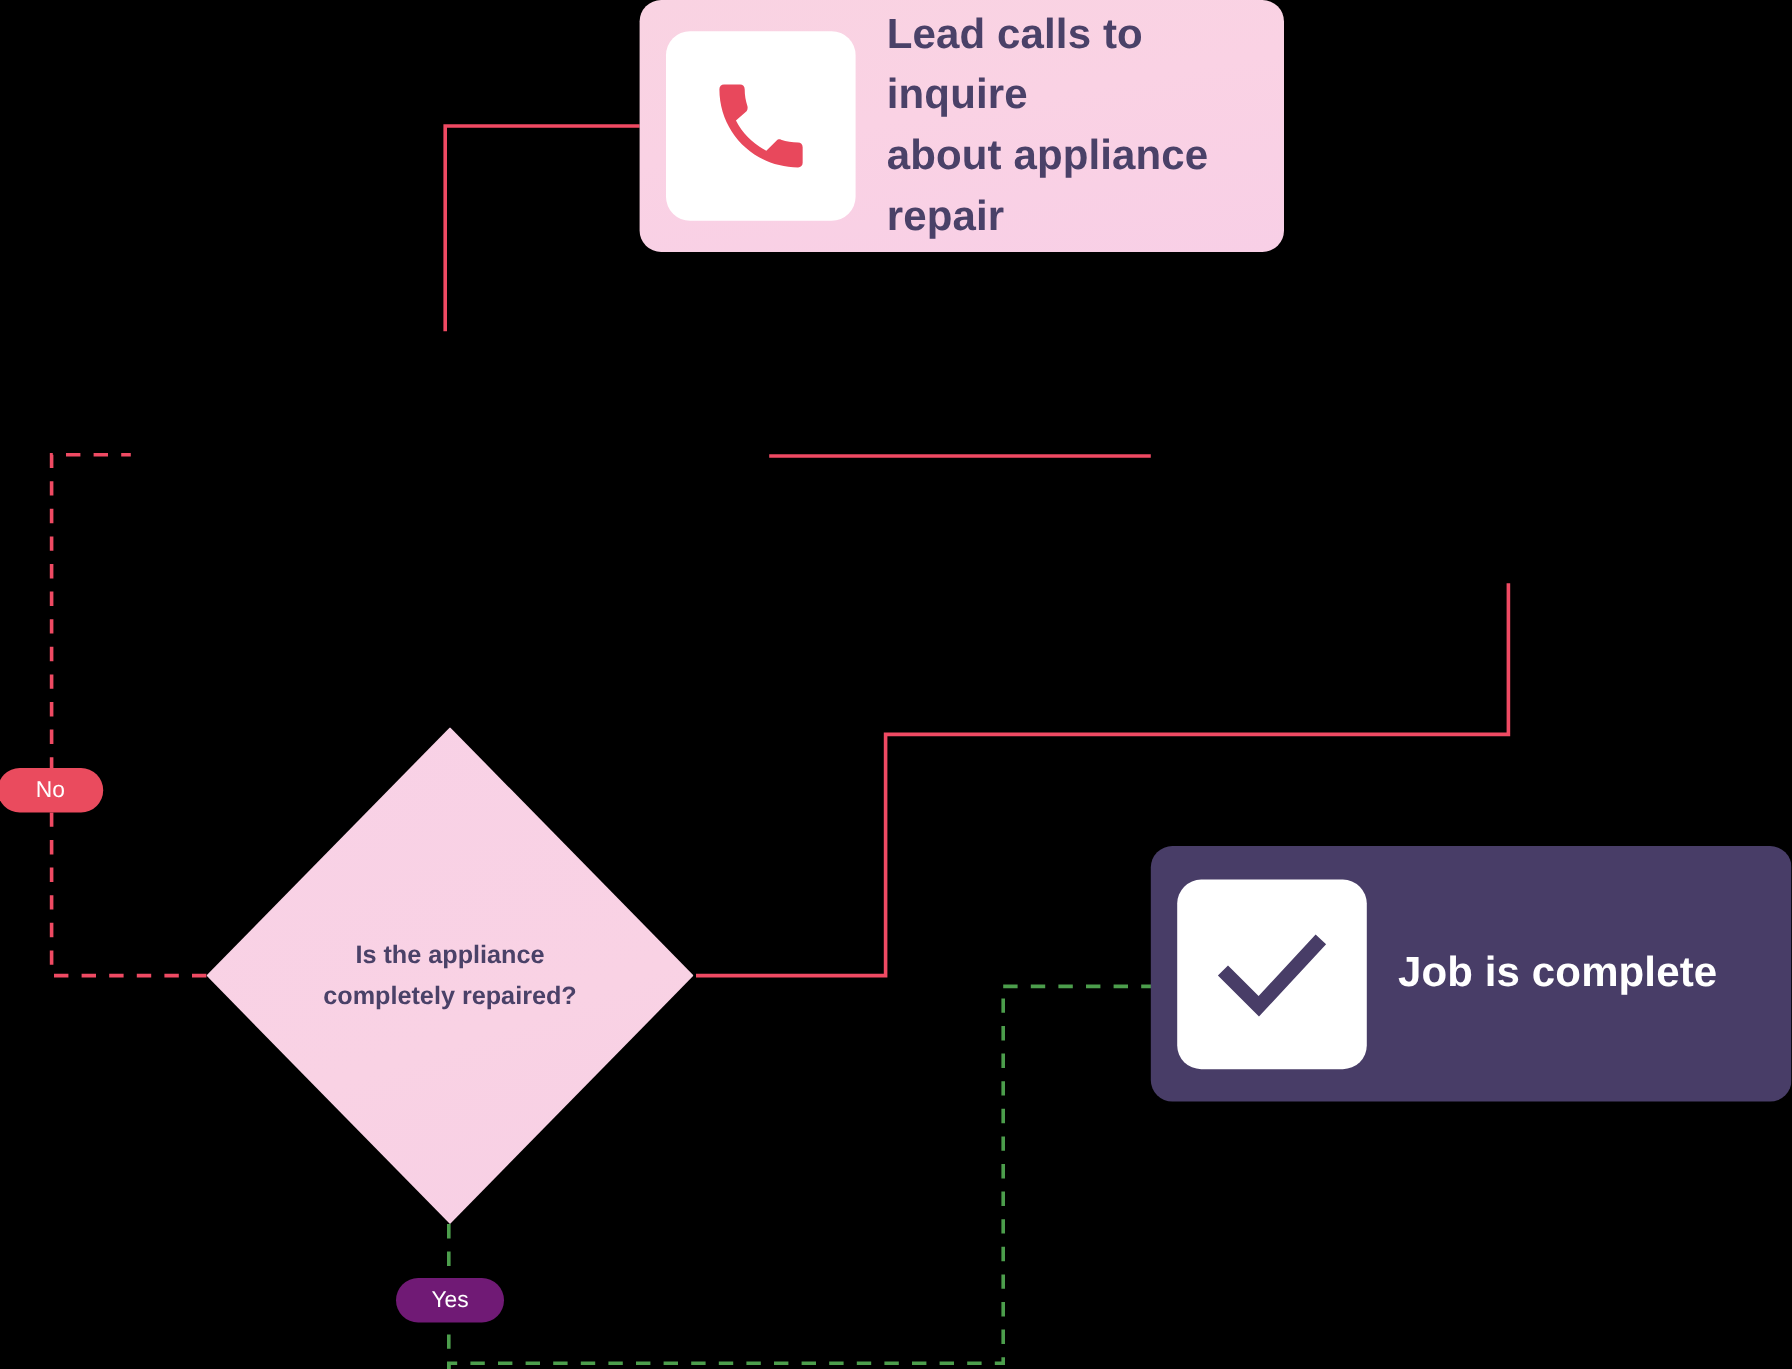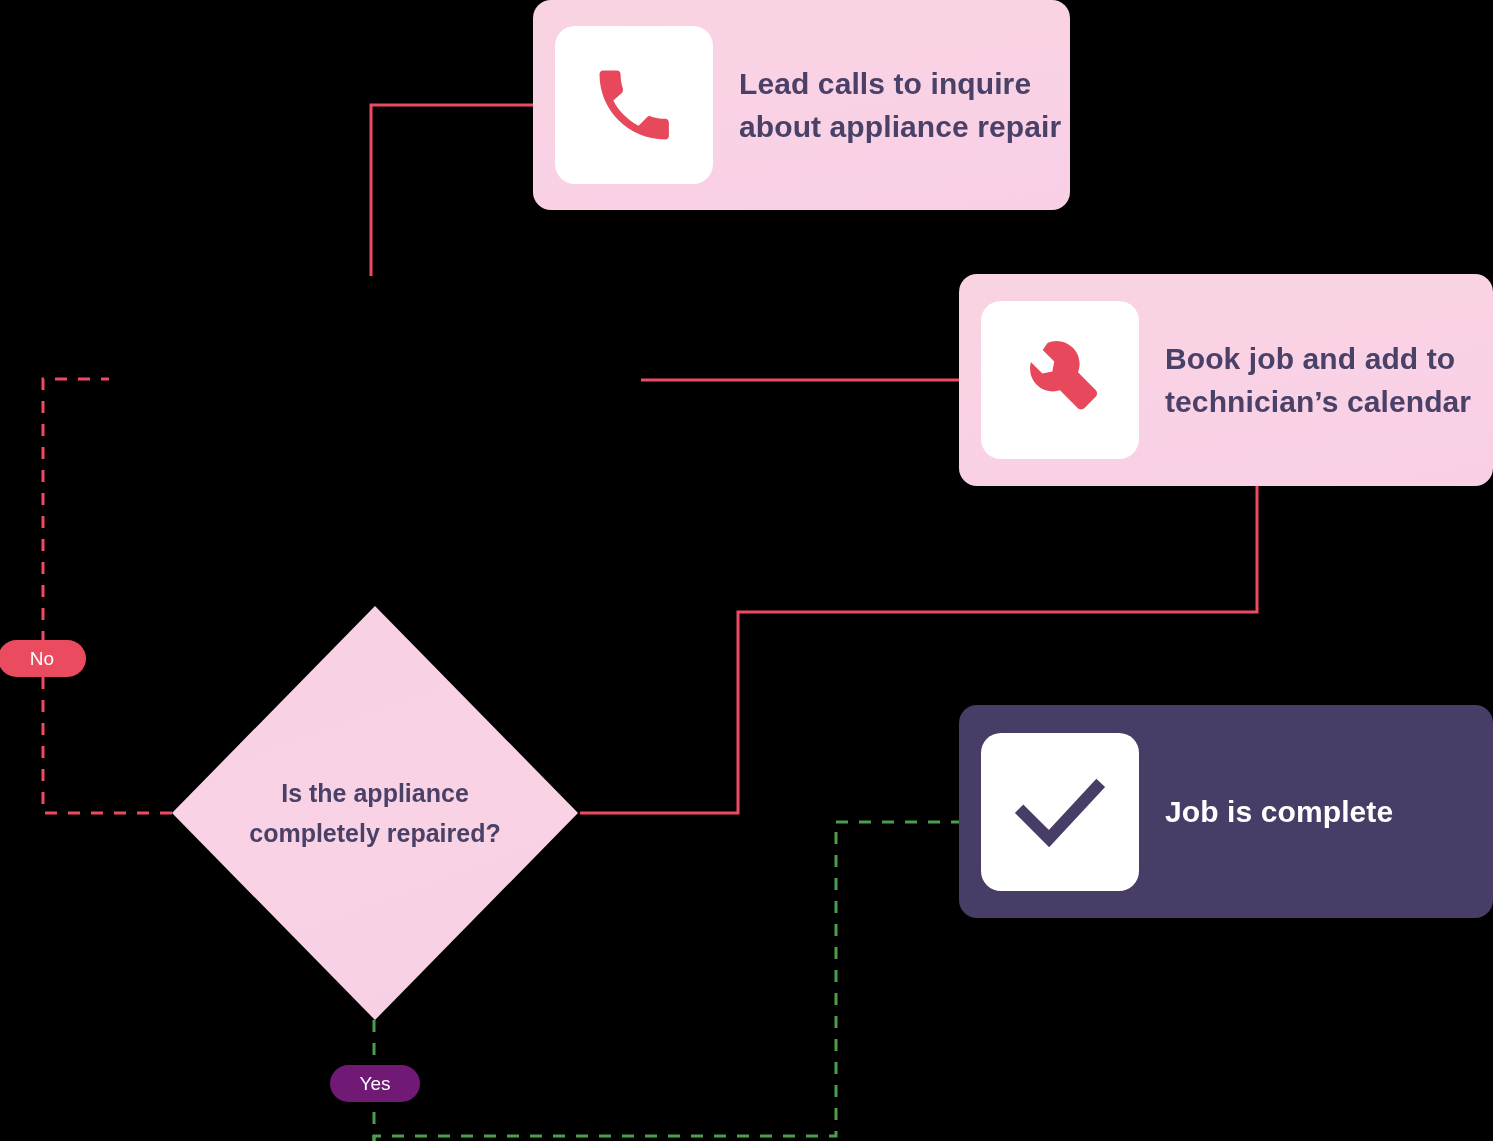--- a/index.html
+++ b/index.html
@@ -46,21 +46,21 @@
     height: 158px;
     background: #ffffff;
     border-radius: 20px;
     display: flex;
     align-items: center;
     justify-content: center;
   }
   .icon-tile svg { display: block; }
   .node-label {
     margin-left: 26px;
-    font-size: 30px;
+    font-size: 35px;
     font-weight: bold;
     line-height: 1.45;
     color: #4a4168;
     letter-spacing: 0.1px;
     white-space: pre-line;
   }
   .node.dark .node-label { color: #ffffff; }
 
   
   .diamond-wrap {
@@ -76,21 +76,21 @@
     background: linear-gradient(160deg, #f8d1e6 0%, #f9d2e4 60%, #f7cfe5 100%);
     clip-path: polygon(50% 0%, 100% 50%, 50% 100%, 0% 50%);
   }
   .diamond-text {
     position: absolute;
     left: 0;
     top: 50%;
     transform: translateY(-50%);
     width: 100%;
     text-align: center;
-    font-size: 25px;
+    font-size: 21px;
     font-weight: bold;
     line-height: 1.6;
     color: #4a4168;
     white-space: pre-line;
   }
 
   
   .badge {
     position: absolute;
     height: 37px;
@@ -132,32 +132,20 @@
         <svg width="92" height="92" viewBox="0 0 24 24">
           <path fill="#e8485c" d="M6.6 10.8c1.4 2.8 3.8 5.1 6.6 6.6l2.2-2.2c0.3-0.3 0.7-0.4 1-0.2 1.2 0.4 2.4 0.6 3.7 0.6 0.6 0 1 0.4 1 1V20c0 0.6-0.4 1-1 1C10.6 21 3 13.4 3 4c0-0.6 0.4-1 1-1h3.5c0.6 0 1 0.4 1 1 0 1.3 0.2 2.5 0.6 3.7 0.1 0.4 0 0.8-0.2 1.1L6.6 10.8z"></path>
         </svg>
       </span>
     </div>
     <div class="node-label">Lead calls to inquire
 about appliance repair</div>
   </div>
 
 
-  <div class="node pink" style="left:959px; top:274px; width:534px; height:212px;">
-    <div class="icon-tile">
-      <span>
-        <svg width="92" height="92" viewBox="0 0 24 24">
-          <path fill="#e8485c" d="M8.8 2.3a6 6 0 0 1 7.9 7.7l4.6 4.6c0.5 0.5 0.5 1.3 0 1.8l-2.9 2.9c-0.5 0.5-1.3 0.5-1.8 0l-4.6-4.6A6 6 0 0 1 4.4 7.3l3 3 2.6-0.5 0.5-2.6-3-3 1.3-1.9z"></path>
-          <path fill="#e8485c" d="M7.6 2.6 11.2 6.2 10.6 9.9 6.9 10.5 3.3 6.9z" opacity="0"></path>
-        </svg>
-      </span>
-    </div>
-    <div class="node-label">Book job and add to
-technician’s calendar</div>
-  </div>
 
   <div class="diamond-wrap" style="left:172px; top:606px;">
     <div class="diamond-shape"></div>
     <div class="diamond-text">Is the appliance
 completely repaired?</div>
   </div>
 
   <div class="node dark" style="left:959px; top:705px; width:534px; height:213px;">
     <div class="icon-tile">
       <span>

